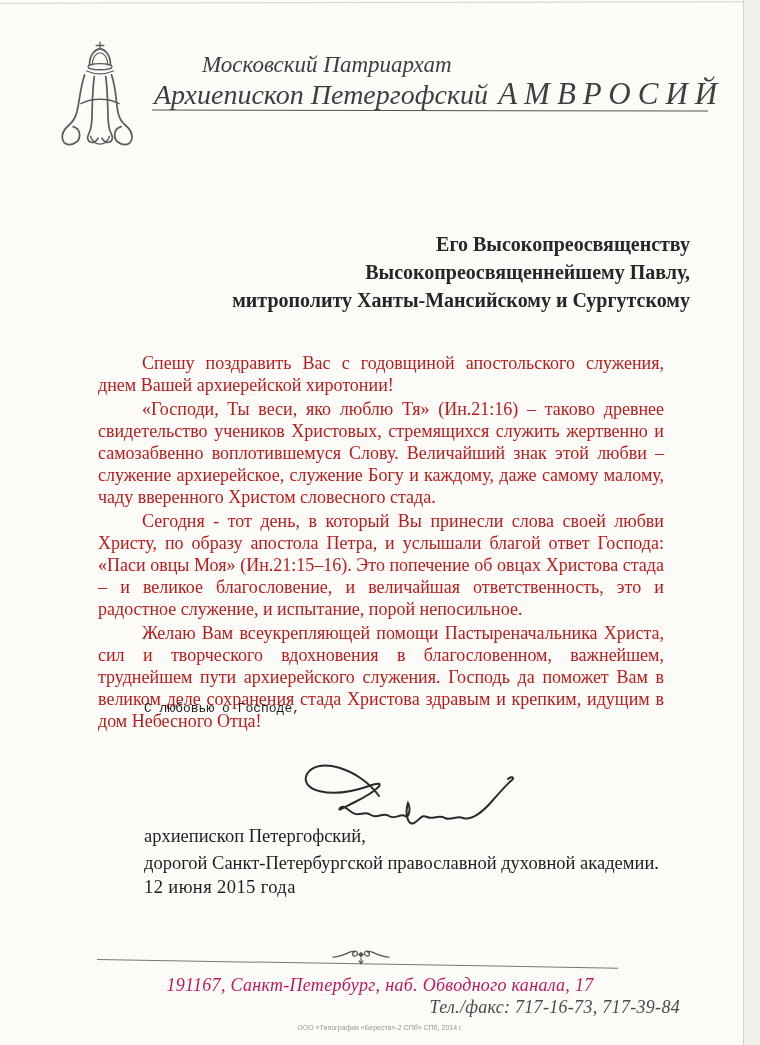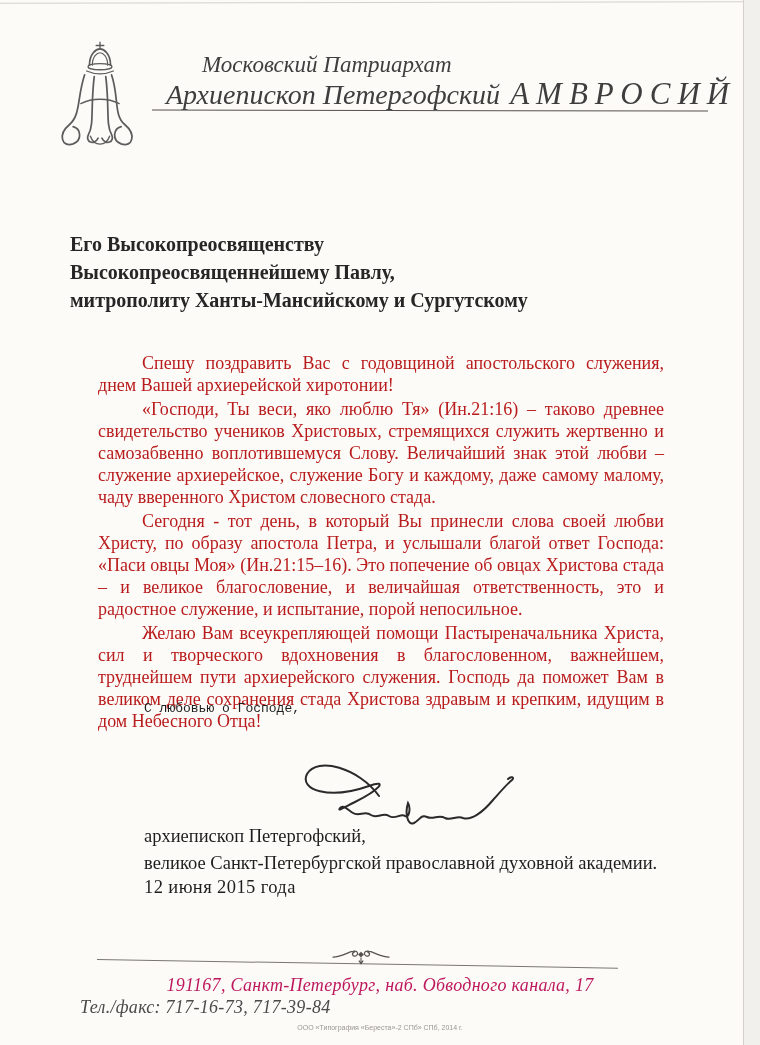--- a/index.html
+++ b/index.html
@@ -11,44 +11,44 @@
   .abs{position:absolute;}
 
   
   .scan-top{left:0;top:2px;width:750px;height:1px;background:#c6c3be;opacity:.75;transform:rotate(-0.12deg);}
   .scan-right-line{left:743px;top:0;width:1px;height:1045px;background:#d4d1cc;}
   .scan-right-band{left:744px;top:0;width:16px;height:1045px;background:#f2f0ec;}
 
   
   .lh-script{font-style:italic;color:#3e3e3e;white-space:nowrap;}
   .lh-line1{left:202px;top:52px;font-size:23px;}
-  .lh-line2{left:154px;top:76px;font-size:28px;margin-left:12px;}
+  .lh-line2{left:154px;top:76px;font-size:28px;}
   .lh-name{font-size:31px;letter-spacing:7px;margin-left:10px;}
   .lh-underline{left:152px;top:110px;width:556px;height:0;border-top:1px solid #55514d;transform:rotate(0.1deg);}
   .lh-line3{left:172px;top:114px;font-size:20px;letter-spacing:-0.2px;}
 
   
-  .recipient{left:70px;top:230px;width:620px;text-align:left;font-weight:bold;font-size:20px;line-height:28px;color:#262626;}
+  .recipient{left:70px;top:230px;width:620px;text-align:right;font-weight:bold;font-size:20px;line-height:28px;color:#262626;}
   .salutation{left:70px;top:312px;width:620px;text-align:center;font-weight:bold;font-size:20px;color:#262626;}
 
   
   .body-text{left:98px;top:352px;width:566px;font-size:18px;line-height:22px;text-align:justify;color:#b91c1c;}
   .body-text p{margin:0 0 2px 0;text-indent:44px;}
 
   
   .valediction{left:144px;top:701px;font-size:13px;font-family:Liberation Mono, monospace;}
   .signature-wrap{left:293px;top:752px;width:228px;height:76px;}
   .signoff{left:144px;top:823px;font-size:18.5px;line-height:26.5px;}
   .date-line{left:144px;top:877px;font-size:18.5px;letter-spacing:.4px;}
 
   
   .footer-rule{left:97px;top:959px;width:521px;height:0;border-top:1.3px solid #7a7672;transform:rotate(0.95deg);transform-origin:left top;}
   .footer-ornament{left:332px;top:948px;width:58px;height:19px;}
   .footer-address{left:80px;top:975px;width:600px;text-align:center;font-style:italic;font-size:18px;color:#be185d;letter-spacing:.3px;}
-  .footer-phone{left:80px;top:997px;width:600px;text-align:left;font-style:italic;font-size:18px;color:#4a4a4a;letter-spacing:.3px;}
+  .footer-phone{left:80px;top:997px;width:600px;text-align:right;font-style:italic;font-size:18px;color:#4a4a4a;letter-spacing:.3px;}
   .footer-imprint{left:180px;top:1024px;width:400px;text-align:center;font-size:7px;color:#9a9792;font-family:"Liberation Sans","DejaVu Sans",sans-serif;}
 
   .emblem{left:52px;top:40px;width:96px;height:108px;}
   svg{display:block;}
 </style>
 </head>
 <body>
 
 <div class="page">
 
@@ -93,21 +93,21 @@
   <div class="abs valediction">С любовью о Господе,</div>
 
   <div class="abs signature-wrap">
     <svg width="228" height="76" viewBox="0 0 228 76" fill="none" stroke="#2a2a2a" stroke-width="2" stroke-linecap="round">
       <path d="M86 44 C66 16 24 4 14 22 C6 38 36 48 76 34 C96 27 86 38 62 50 C50 56 44 60 47 56 C50 52 55 58 60 61 C66 65 72 58 78 63 C84 67 90 60 96 64 C102 68 108 61 112 64 C116 67 118 56 115 51 C112 60 114 74 121 71 C127 68 128 62 134 65 C140 68 146 62 152 66 C158 69 164 63 170 66 C178 69 190 60 200 48 C208 39 214 32 219 28 C222 25 218 24 215 27"></path>
     </svg>
   </div>
 
   <div class="abs signoff">
     <div>архиепископ Петергофский,</div>
-    <div>великое Санкт-Петербургской православной духовной академии.</div>
+    <div>дорогой Санкт-Петербургской православной духовной академии.</div>
   </div>
   <div class="abs date-line">12 июня 2015 года</div>
 
   <div class="abs footer-rule"></div>
   <div class="abs footer-ornament">
     <svg width="58" height="19" viewBox="0 0 60 19" fill="none" stroke="#55514d" stroke-width="1.3" stroke-linecap="round">
       <path d="M1 9 C10 9 16 4 22 3 C27 2 28 7 24 8 C21 8.6 20 5 23 4"></path>
       <path d="M59 9 C50 9 44 4 38 3 C33 2 32 7 36 8 C39 8.6 40 5 37 4"></path>
       <path d="M30 3.5 l3 3 -3 3 -3 -3 z" fill="#55514d" stroke="none"></path>
       <path d="M30 10 v5 M28 13 l2 3 2 -3" stroke-width="1.1"></path>

